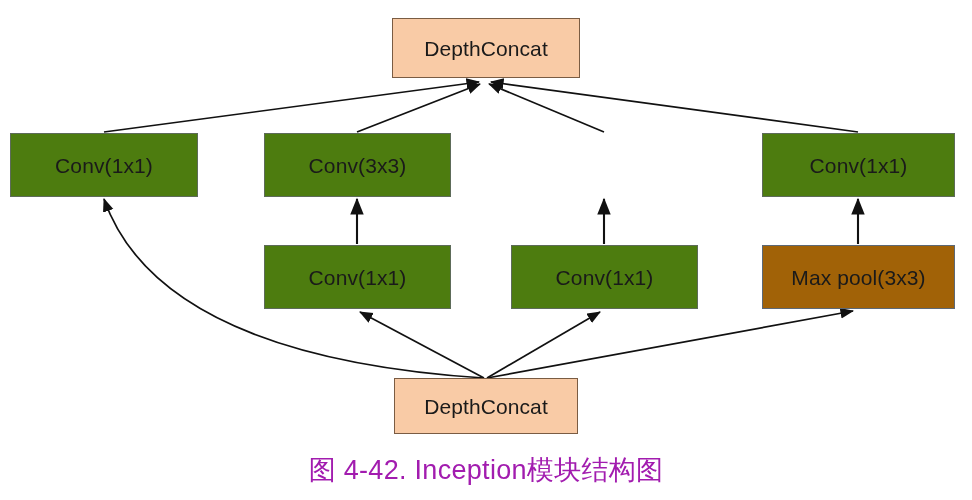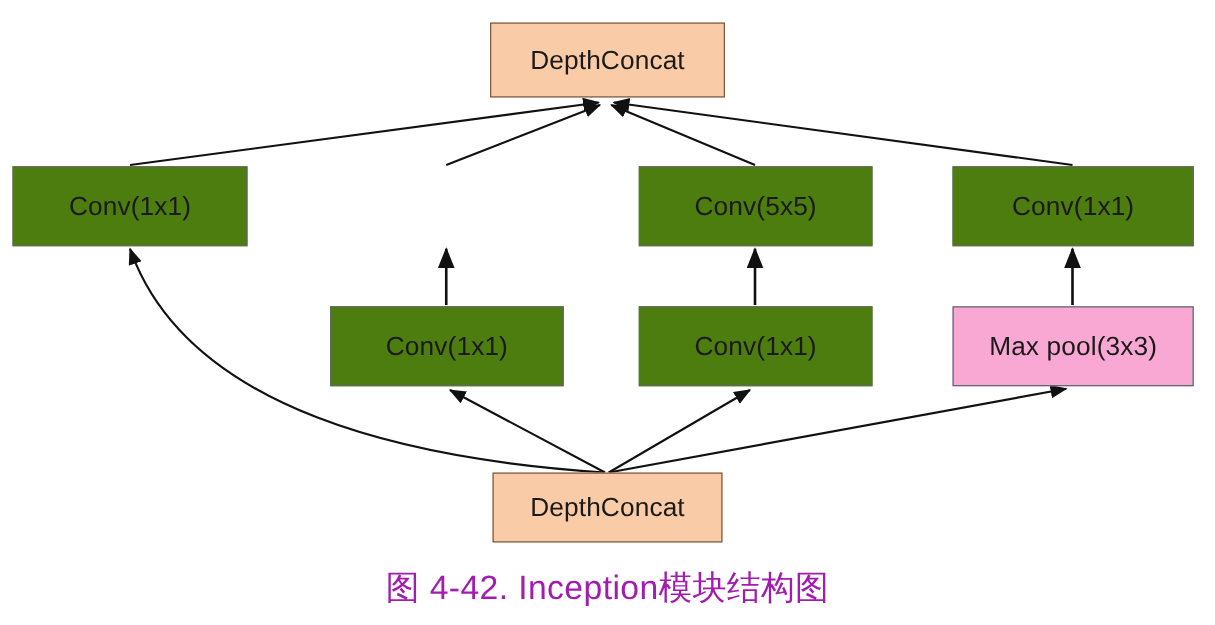--- a/index.html
+++ b/index.html
@@ -46,21 +46,21 @@
   }
   .node-concat {
     background: #f9cba6;
     border-color: #7a5c43;
   }
   .node-conv {
     background: #4d7c0f;
     border-color: #5d6b59;
   }
   .node-pool {
-    background: #f9a8d4;
+    background: #a16207;
     border-color: #5c6876;
   }
   .caption {
     position: absolute;
     left: 0;
     top: 452px;
     width: 972px;
     text-align: center;
     font-size: 27px;
     color: #a21caf;
@@ -96,24 +96,24 @@
   </svg>
 
   <div class="node node-concat" style="left:392px; top:18px; width:188px; height:60px;">
     <span>DepthConcat</span>
   </div>
 
   <div class="node node-conv" style="left:10px; top:133px; width:188px; height:64px;">
     <span>Conv(1x1)</span>
   </div>
 
+  <div class="node node-conv" style="left:264px; top:133px; width:187px; height:64px;">
+    <span>Conv(3x3)</span>
+  </div>
 
-  <div class="node node-conv" style="left:511px; top:133px; width:187px; height:64px;">
-    <span>Conv(5x5)</span>
-  </div>
 
   <div class="node node-conv" style="left:762px; top:133px; width:193px; height:64px;">
     <span>Conv(1x1)</span>
   </div>
 
   <div class="node node-conv" style="left:264px; top:245px; width:187px; height:64px;">
     <span>Conv(1x1)</span>
   </div>
 
   <div class="node node-conv" style="left:511px; top:245px; width:187px; height:64px;">

